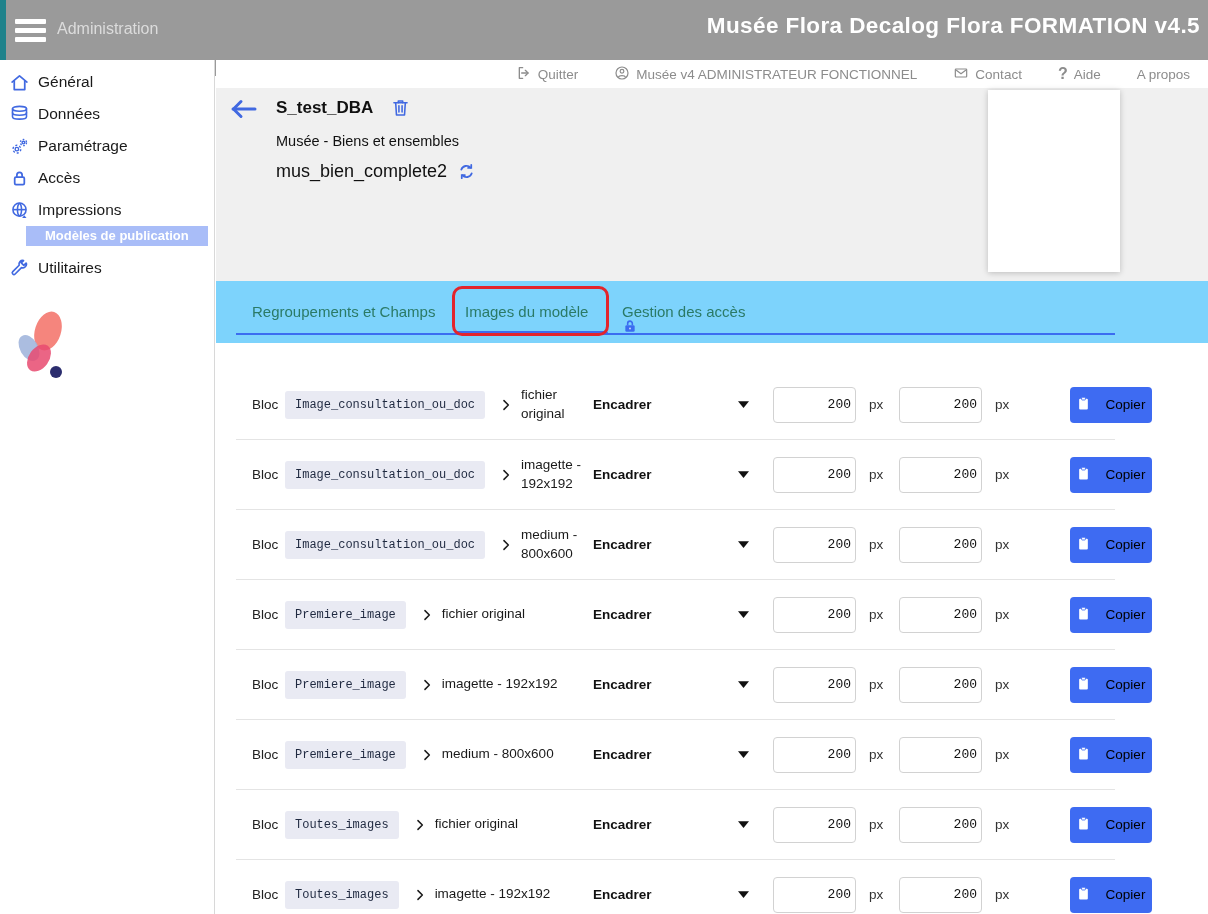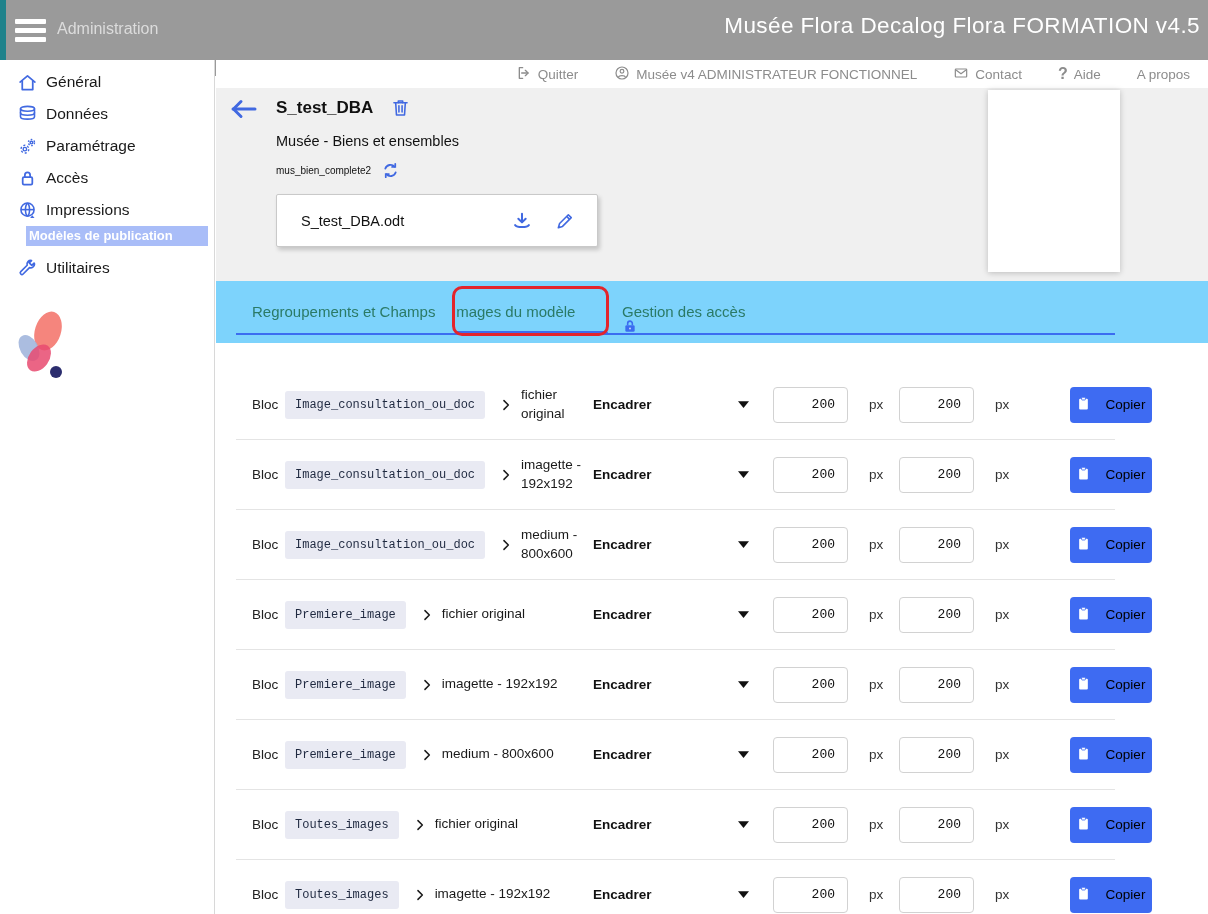--- a/index.html
+++ b/index.html
@@ -6,30 +6,30 @@
   *{box-sizing:border-box;}
   .app{position:relative;width:1208px;height:914px;overflow:hidden;background:#fff;
        font-family:"Liberation Sans",sans-serif;color:#1a1a1a;}
 
   
   .topbar{position:absolute;left:0;top:0;width:1208px;height:76px;background:#9a9a9a;}
   .teal-edge{position:absolute;left:0;top:0;width:6px;height:60px;background:#1f828b;}
   .hamburger{position:absolute;left:13px;top:13px;background:none;border:none;padding:2px;cursor:pointer;}
   .hb-icon i{display:block;width:31px;height:5px;background:#fff;margin:4px 0;border-radius:1px;}
   .section-label{position:absolute;left:57px;top:20px;font-size:16px;color:#dcdcdc;}
-  .app-title{position:absolute;right:8px;top:13px;margin:0;font-size:22.5px;font-weight:normal;color:#fff;letter-spacing:.4px;white-space:nowrap;}
+  .app-title{position:absolute;right:8px;top:13px;margin:0;font-size:22.5px;font-weight:bold;color:#fff;letter-spacing:.4px;white-space:nowrap;}
 
   
   .sidebar{position:absolute;left:0;top:60px;width:215px;height:854px;background:#fff;border-right:1px solid #d8d8d8;}
   .side-nav{padding-top:6px;}
-  .side-item{display:flex;align-items:center;height:32px;padding-left:16px;cursor:pointer;}
+  .side-item{display:flex;align-items:center;height:32px;padding-left:8px;cursor:pointer;}
   .side-icon{width:22px;height:22px;display:flex;align-items:center;justify-content:center;flex:none;}
   .side-label{margin-left:8px;font-size:15.5px;color:#1a1a1a;}
   .submenu-item{margin-left:26px;width:182px;height:20px;background:#a9bdf8;color:#fff;
-      font-weight:bold;font-size:13px;line-height:20px;padding-left:3px;cursor:pointer;white-space:nowrap;}
+      font-weight:bold;font-size:13px;line-height:20px;padding-left:19px;cursor:pointer;white-space:nowrap;}
   .util-item{margin-top:6px;}
   .logo{display:flex;align-items:center;margin-top:24px;padding-left:8px;}
   .logo-text{margin-left:6px;}
   .logo-line1{font-size:16.5px;font-weight:800;letter-spacing:.2px;white-space:nowrap;}
   .logo-flora{color:#f0716b;}
   .logo-software{color:#2b2d6e;margin-left:5px;}
   .logo-tagline{font-size:9.5px;font-weight:bold;color:#2b2d6e;margin-top:4px;white-space:nowrap;}
 
   
   .linksbar{position:absolute;left:216px;top:60px;width:992px;height:28px;background:#fff;
@@ -37,59 +37,59 @@
       color:#8c8c8c;font-size:13.5px;}
   .linksbar a{display:flex;align-items:center;gap:6px;color:#8c8c8c;text-decoration:none;cursor:pointer;white-space:nowrap;}
   .q-glyph{font-size:16px;font-weight:600;}
 
   
   .model-panel{position:absolute;left:216px;top:88px;width:992px;height:193px;background:#f0f0f0;}
   .back-btn{position:absolute;left:12px;top:8px;background:none;border:none;padding:0;cursor:pointer;}
   .model-name{position:absolute;left:60px;top:10px;font-size:17px;font-weight:bold;color:#111;}
   .trash-btn{position:absolute;left:174px;top:8px;background:none;border:none;padding:0;cursor:pointer;}
   .model-category{position:absolute;left:60px;top:45px;font-size:14.5px;color:#111;}
-  .model-code{position:absolute;left:60px;top:73px;font-size:10px;color:#111;display:flex;align-items:center;gap:10px;}
+  .model-code{position:absolute;left:60px;top:73px;font-size:18px;color:#111;display:flex;align-items:center;gap:10px;}
   .refresh-btn{background:none;border:none;padding:0;cursor:pointer;display:flex;}
   .file-card{position:absolute;left:60px;top:106px;width:322px;height:53px;background:#fff;
       border:1px solid #c9c9c9;border-radius:2px;box-shadow:2px 3px 4px rgba(0,0,0,.18);
       display:flex;align-items:center;}
   .file-name{margin-left:24px;font-size:14.5px;color:#111;flex:1;}
   .icon-btn{background:none;border:none;padding:0;cursor:pointer;display:flex;margin-right:22px;}
 
   
   .dropdown-panel{position:absolute;left:988px;top:90px;width:132px;height:182px;background:#fff;
       box-shadow:0 1px 6px rgba(0,0,0,.22);z-index:6;}
 
   
   .tabs-area{position:absolute;left:216px;top:281px;width:992px;height:62px;background:#7dd3fc;}
   .tab{position:absolute;top:22px;font-size:15px;color:#2b7a66;cursor:pointer;white-space:nowrap;}
   .tab-1{left:36px;}
-  .tab-2{left:236px;}
+  .tab-2{left:249px;}
   .tab-3{left:406px;display:flex;align-items:flex-start;gap:5px;flex-direction:column;}
   .tab-lock{margin-top:-7px;}
   .tabs-underline{position:absolute;left:20px;top:52px;width:879px;height:2px;background:#3b6cf0;}
   .active-underline{position:absolute;left:239px;top:50px;width:153px;height:4px;background:#3b6cf0;border-radius:2px;}
   .red-annotation{position:absolute;left:236px;top:5px;width:157px;height:50px;border:3px solid #e3242b;
       border-radius:10px;pointer-events:none;z-index:8;}
 
   
   .rows-host{position:absolute;left:236px;top:370px;width:879px;}
   .trow{display:grid;grid-template-columns:33px 308px 144px 36px 83px 43px 83px 45px 88px;
       align-items:center;height:70px;border-bottom:1px solid #e4e4e4;padding-left:16px;}
   .c-bloc{font-size:13.5px;color:#222;}
   .c-main{display:flex;align-items:center;}
   .chip{background:#e9eaf3;color:#1f2940;font-family:"Liberation Mono",monospace;font-size:12px;
       padding:7px 10px;border-radius:3px;white-space:nowrap;}
   .chev{margin:0 8px 0 14px;flex:none;display:flex;}
   .size-label{font-size:13.5px;color:#1a1a1a;line-height:1.35;}
   .trow.narrow .size-label{max-width:62px;}
   .c-fit{font-size:13.5px;font-weight:600;color:#111;cursor:pointer;}
   .c-caret{cursor:pointer;display:flex;}
-  .c-input{width:75px;height:36px;border:1px solid #d2d2d2;border-radius:4px;text-align:right;
-      padding-right:12px;font-family:"Liberation Mono",monospace;font-size:13px;color:#111;background:#fff;}
+  .c-input{width:83px;height:36px;border:1px solid #d2d2d2;border-radius:4px;text-align:right;
+      padding-right:4px;font-family:"Liberation Mono",monospace;font-size:13px;color:#111;background:#fff;}
   .c-px{font-size:13.5px;color:#333;padding-left:13px;}
   .copy-btn{width:82px;height:36px;background:#3e6bf2;border:none;border-radius:4px;color:#000000;
       font-size:13.5px;display:flex;align-items:center;justify-content:center;gap:16px;cursor:pointer;
       font-family:"Liberation Sans",sans-serif;margin-left:43px;}
 </style>
 </head>
 <body>
 
 <div class="app">
 
@@ -234,36 +234,20 @@
       <span>mus_bien_complete2</span>
       <button class="refresh-btn">
         <svg width="19" height="19" viewBox="0 0 24 24" fill="none" stroke="#4169e1" stroke-width="2.4" stroke-linecap="round">
             <path d="M5.5 9.5a7 7 0 0 1 11.6-2.4"></path>
             <path d="M18 3.5v4h-4" stroke-width="2.2"></path>
             <path d="M18.5 14.5a7 7 0 0 1-11.6 2.4"></path>
             <path d="M6 20.5v-4h4" stroke-width="2.2"></path>
           </svg>
       </button>
     </span>
-    <div class="file-card">
-      <span class="file-name">S_test_DBA.odt</span>
-      <button class="icon-btn">
-        <svg width="22" height="22" viewBox="0 0 24 24" fill="none" stroke="#4169e1" stroke-width="2.2" stroke-linecap="round" stroke-linejoin="round">
-            <path d="M12 4v9"></path>
-            <path d="m8 9.5 4 4 4-4"></path>
-            <path d="M4.5 16.5c2 2.8 13 2.8 15 0"></path>
-          </svg>
-      </button>
-      <button class="icon-btn">
-        <svg width="20" height="20" viewBox="0 0 24 24" fill="none" stroke="#4169e1" stroke-width="1.9" stroke-linejoin="round">
-            <path d="m4 20 1.5-5L16 4.5 19.5 8 9 18.5z"></path>
-            <path d="m14 6.5 3.5 3.5"></path>
-          </svg>
-      </button>
-    </div>
   </section>
 
   <div class="dropdown-panel"></div>
 
   <div class="tabs-area">
     <span class="tab tab-1">Regroupements et Champs</span>
     <span class="tab tab-2">Images du modèle</span>
     <span class="tab tab-3">
       <span>Gestion des accès</span>
       <span class="tab-lock">

